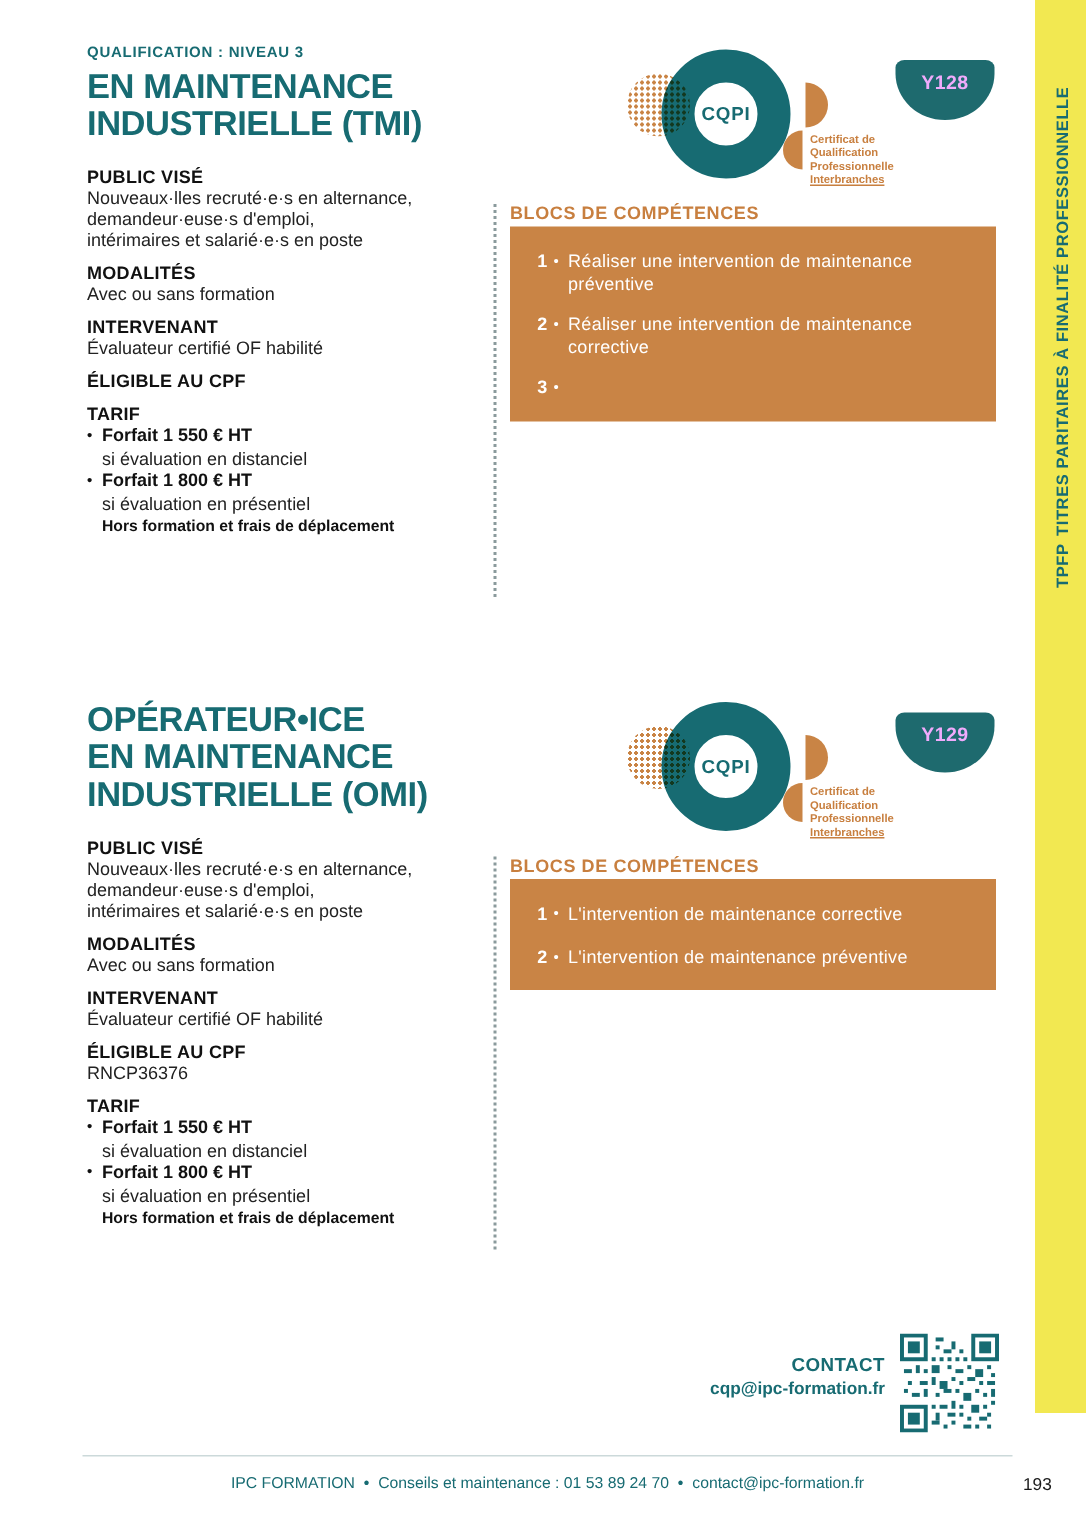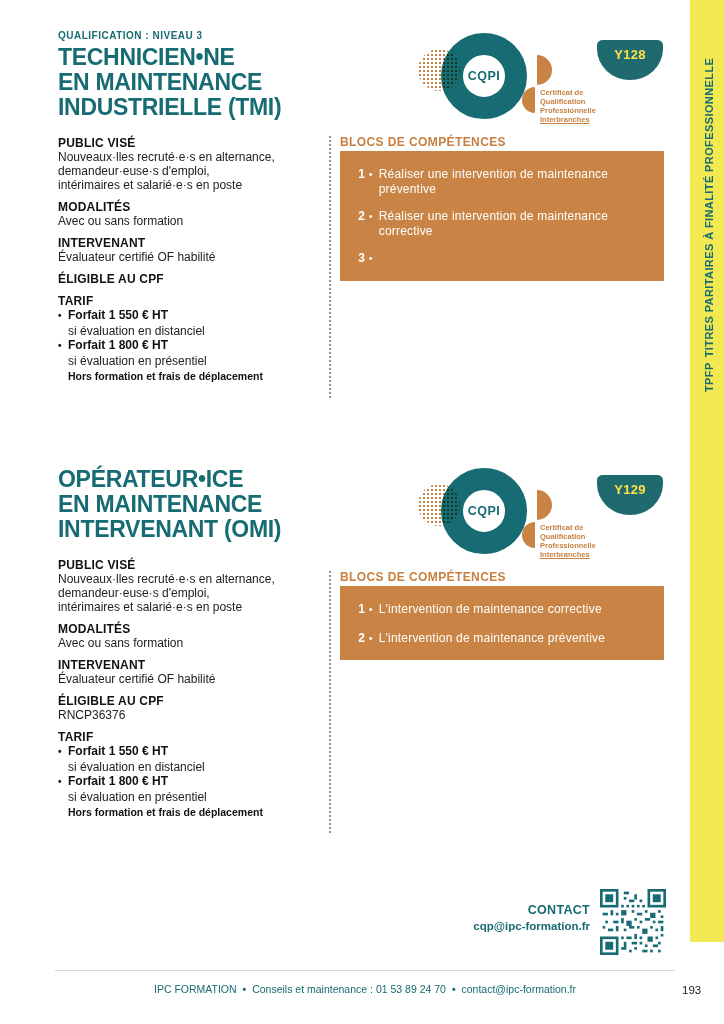--- a/index.html
+++ b/index.html
@@ -47,21 +47,21 @@
           background-image:radial-gradient(circle,#C98445 1.1px,transparent 1.35px);
           background-size:4px 4px; mix-blend-mode:multiply; }
   .hd1 { position:absolute; left:119px; top:24px; width:15px; height:30px; background:#C98445;
          border-radius:0 15px 15px 0; }
   .hd2 { position:absolute; left:104px; top:56px; width:13px; height:26px; background:#C98445;
          border-radius:13px 0 0 13px; }
   .cap { position:absolute; left:122px; top:57px; font-size:7.5px; line-height:9px; font-weight:bold; color:#C87F3F; }
   .cap-underline { text-decoration:underline; }
 
   .ybadge { position:absolute; left:257px; top:12px; width:66px; height:40px; background:#1E6A6E;
-            border-radius:6px 6px 33px 33px / 5px 5px 31px 31px; color:#fde047; font-weight:bold;
+            border-radius:6px 6px 33px 33px / 5px 5px 31px 31px; color:#f0abfc; font-weight:bold;
             font-size:13px; text-align:center; padding-top:7px; letter-spacing:.3px; }
 
   .blabel { position:absolute; left:0; top:107px; font-size:12px; font-weight:bold; color:#C87F3F; letter-spacing:.4px; }
   .bbox { position:absolute; left:0; top:123px; width:324px; background:#C98445; color:#fff;
           padding:16px 14px 14px 12px; }
   .bitem { display:flex; margin-bottom:13px; font-size:12px; line-height:14.5px; letter-spacing:.2px; }
   .bitem:last-child { margin-bottom:0; }
   .bnum { width:13px; flex:none; text-align:right; font-weight:bold; }
   .bdot { flex:none; margin:1px 6px 0 4px; font-size:10px; }
 
@@ -84,21 +84,20 @@
 <div class="side-tab">
   <div class="side-tab-text">
     <span class="sb-tag">TPFP</span><span class="sb-label">TITRES PARITAIRES À FINALITÉ PROFESSIONNELLE</span>
   </div>
 </div>
 
 <section class="sec sec-top">
   <div class="leftcol">
     <div class="qual">QUALIFICATION : NIVEAU 3</div>
     <h1 class="title">
-      <span>TECHNICIEN•NE</span>
       <span>EN MAINTENANCE</span>
       <span>INDUSTRIELLE (TMI)</span>
     </h1>
     <div class="field field-first">
       <div class="flabel">PUBLIC VISÉ</div>
       <div class="fline">Nouveaux·lles recruté·e·s en alternance,</div>
       <div class="fline">demandeur·euse·s d'emploi,</div>
       <div class="fline">intérimaires et salarié·e·s en poste</div>
     </div>
     <div class="field">
@@ -164,21 +163,21 @@
       </div>
     </div>
   </div>
 </section>
 
 <section class="sec sec-bottom">
   <div class="leftcol">
     <h1 class="title">
       <span>OPÉRATEUR•ICE</span>
       <span>EN MAINTENANCE</span>
-      <span>INTERVENANT (OMI)</span>
+      <span>INDUSTRIELLE (OMI)</span>
     </h1>
     <div class="field field-first">
       <div class="flabel">PUBLIC VISÉ</div>
       <div class="fline">Nouveaux·lles recruté·e·s en alternance,</div>
       <div class="fline">demandeur·euse·s d'emploi,</div>
       <div class="fline">intérimaires et salarié·e·s en poste</div>
     </div>
     <div class="field">
       <div class="flabel">MODALITÉS</div>
       <div class="fline">Avec ou sans formation</div>

